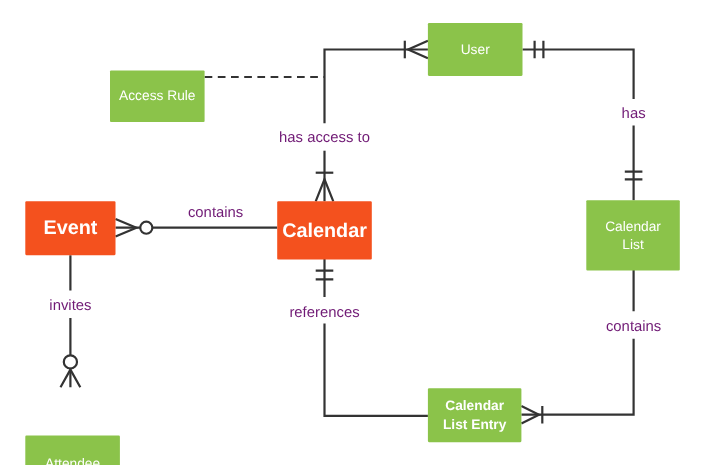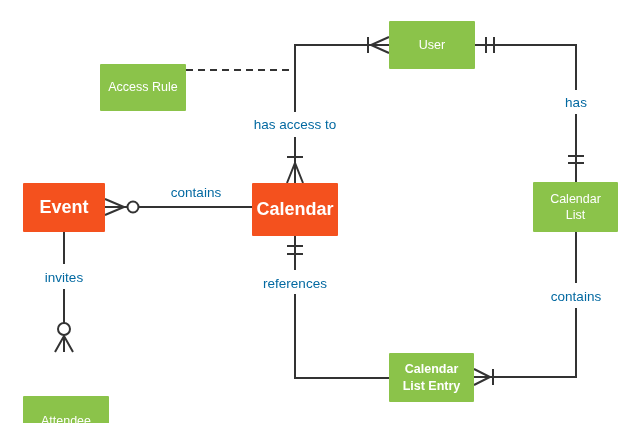--- a/index.html
+++ b/index.html
@@ -36,21 +36,21 @@
   }
   .entity.orange {
     background: #F4511E;
     font-size: 18px;
     font-weight: 700;
   }
   .rel-label {
     position: absolute;
     transform: translateX(-50%);
     font-size: 13.5px;
-    color: #0369a1;
+    color: #701a75;
     background: #ffffff;
     padding: 0 2px;
     white-space: nowrap;
     line-height: 1;
   }
   svg path, svg line { stroke: #333333; stroke-width: 2; fill: none; }
   svg circle { stroke: #333333; stroke-width: 2; fill: #ffffff; }
 </style>
 </head>
 <body>
@@ -119,21 +119,21 @@
   </div>
 
   <div class="entity green" style="left:100px; top:48px; width:86px; height:47px;margin-top:16px;">
     <span>Access Rule</span>
   </div>
 
   <div class="entity green" style="left:389px; top:21px; width:86px; height:48px;">
     <span>User</span>
   </div>
 
-  <div class="entity green" style="left:533px; top:182px; width:85px; height:50px;">
+  <div class="entity green" style="left:533px; top:182px; width:85px; height:64px;">
     <span>Calendar List</span>
   </div>
 
   <div class="entity green" style="left:389px; top:353px; width:85px; height:49px;font-weight:bold;">
     <span>Calendar List Entry</span>
   </div>
 
   <div class="entity green" style="left:23px; top:352px; width:86px; height:51px;margin-top:44px;">
     <span>Attendee</span>
   </div>

